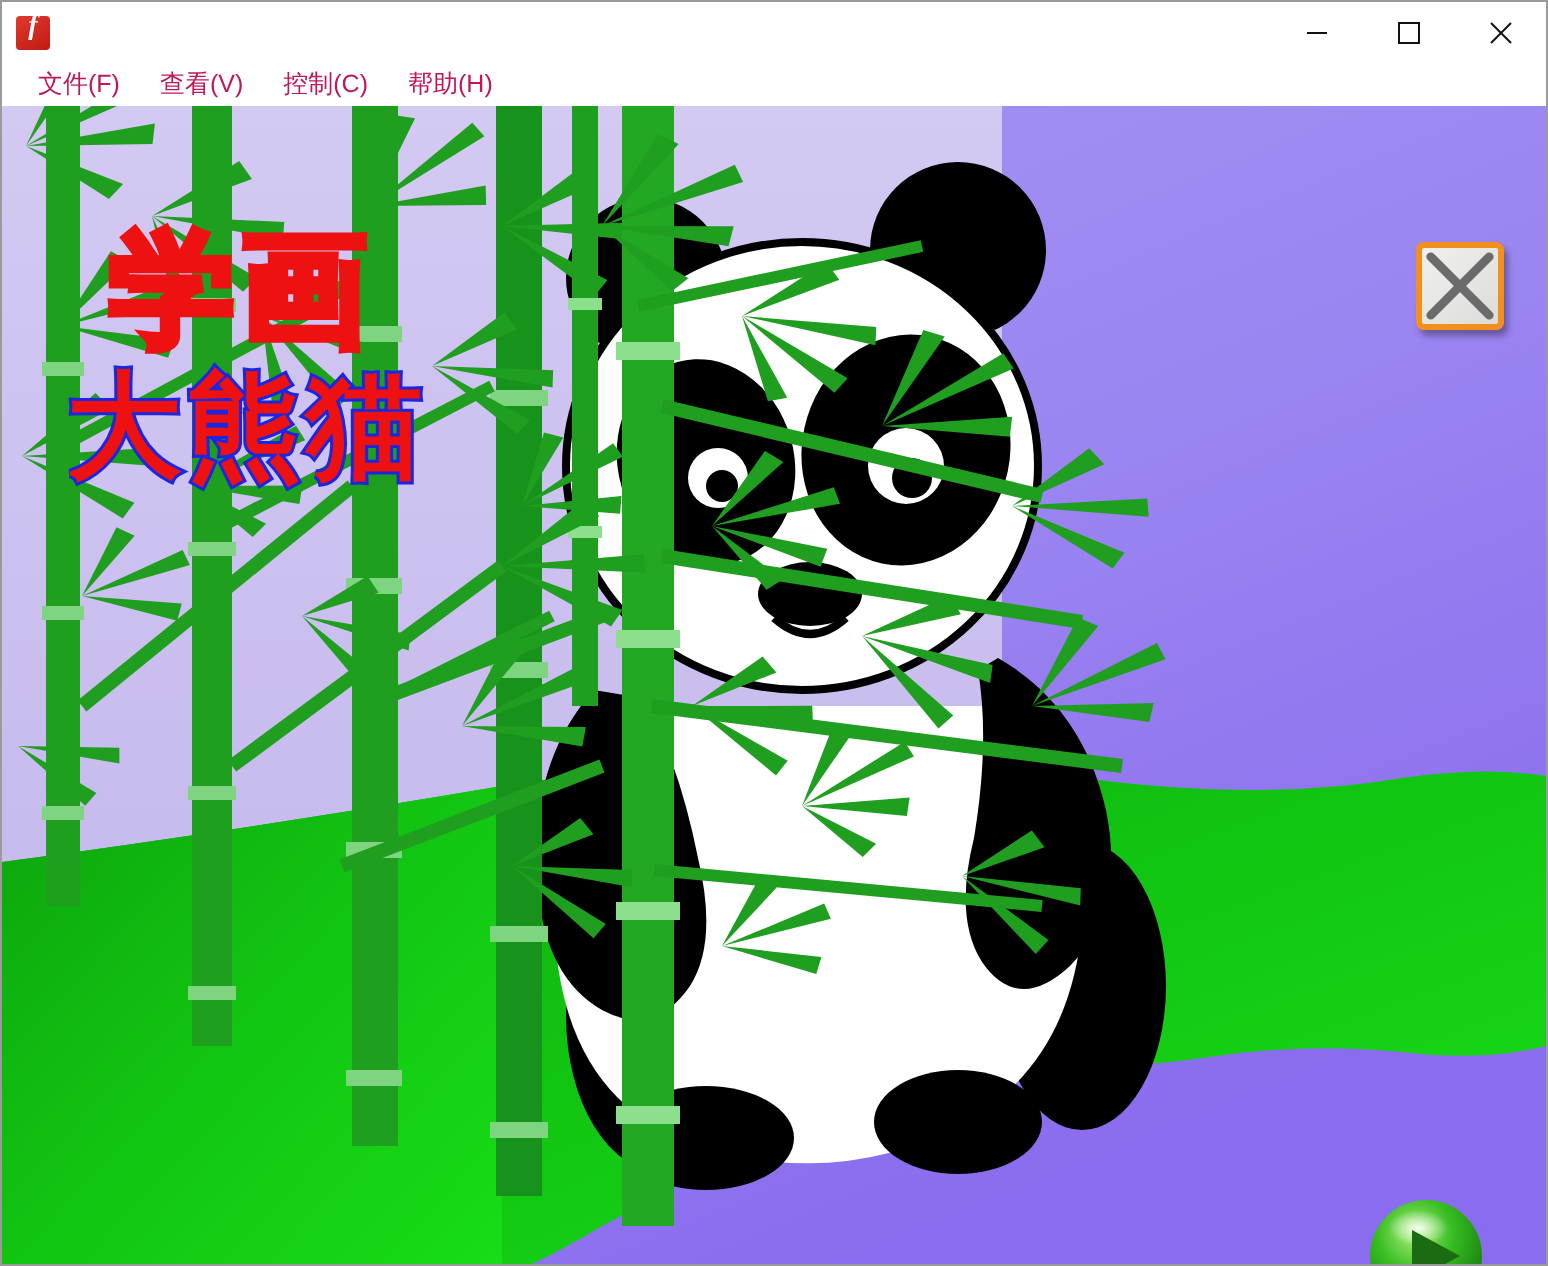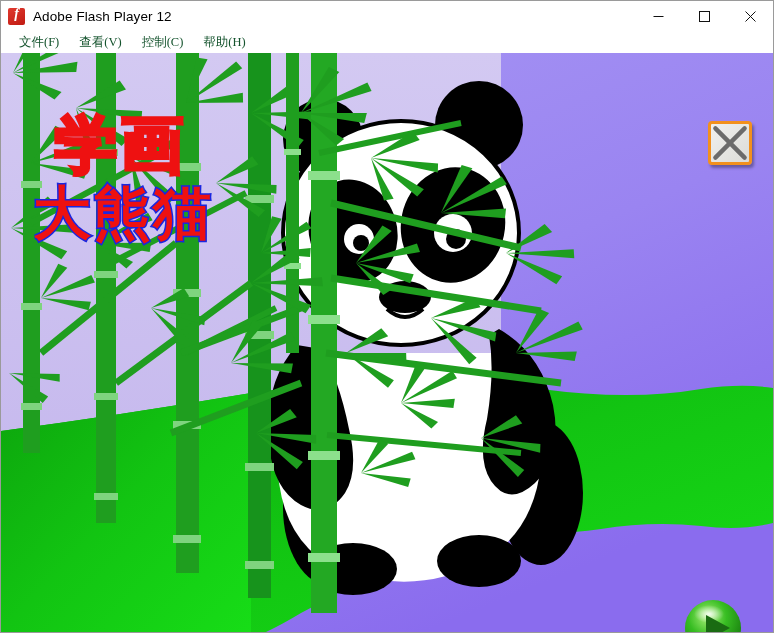--- a/index.html
+++ b/index.html
@@ -39,21 +39,21 @@
     width:46px;height:30px;display:flex;align-items:center;justify-content:center;
     cursor:default;
   }
   .winbtn svg{display:block;}
   
   .menubar{
     height:22px;min-height:22px;background:#ffffff;
     display:flex;align-items:center;padding-left:8px;
   }
   .menuitem{
-    font-size:12.5px;color:#14532d;padding:0 10px;white-space:nowrap;cursor:default;font-family:Liberation Serif, serif;
+    font-size:12.5px;color:#be185d;padding:0 10px;white-space:nowrap;cursor:default;
   }
   
   .stage{
     flex:1 1 auto;position:relative;overflow:hidden;
     background:#8a6cee;
     padding-left:48px;
   }
   .stage svg{position:absolute;left:0;top:0;width:100%;height:100%;display:block;}
   
   .close-btn{
@@ -70,21 +70,20 @@
   }
   
 </style>
 </head>
 <body>
 
 <div class="window">
 
   <div class="titlebar">
     <div class="app-icon"></div>
-    <div class="title-text">Adobe Flash Player 12</div>
     <div class="winbtns">
       <div class="winbtn">
         <svg width="11" height="11" viewBox="0 0 11 11">
           <line x1="0.5" y1="5.5" x2="10.5" y2="5.5" stroke="#111" stroke-width="1"></line>
         </svg>
       </div>
       <div class="winbtn">
         <svg width="11" height="11" viewBox="0 0 11 11">
           <rect x="0.5" y="0.5" width="10" height="10" fill="none" stroke="#111" stroke-width="1"></rect>
         </svg>

